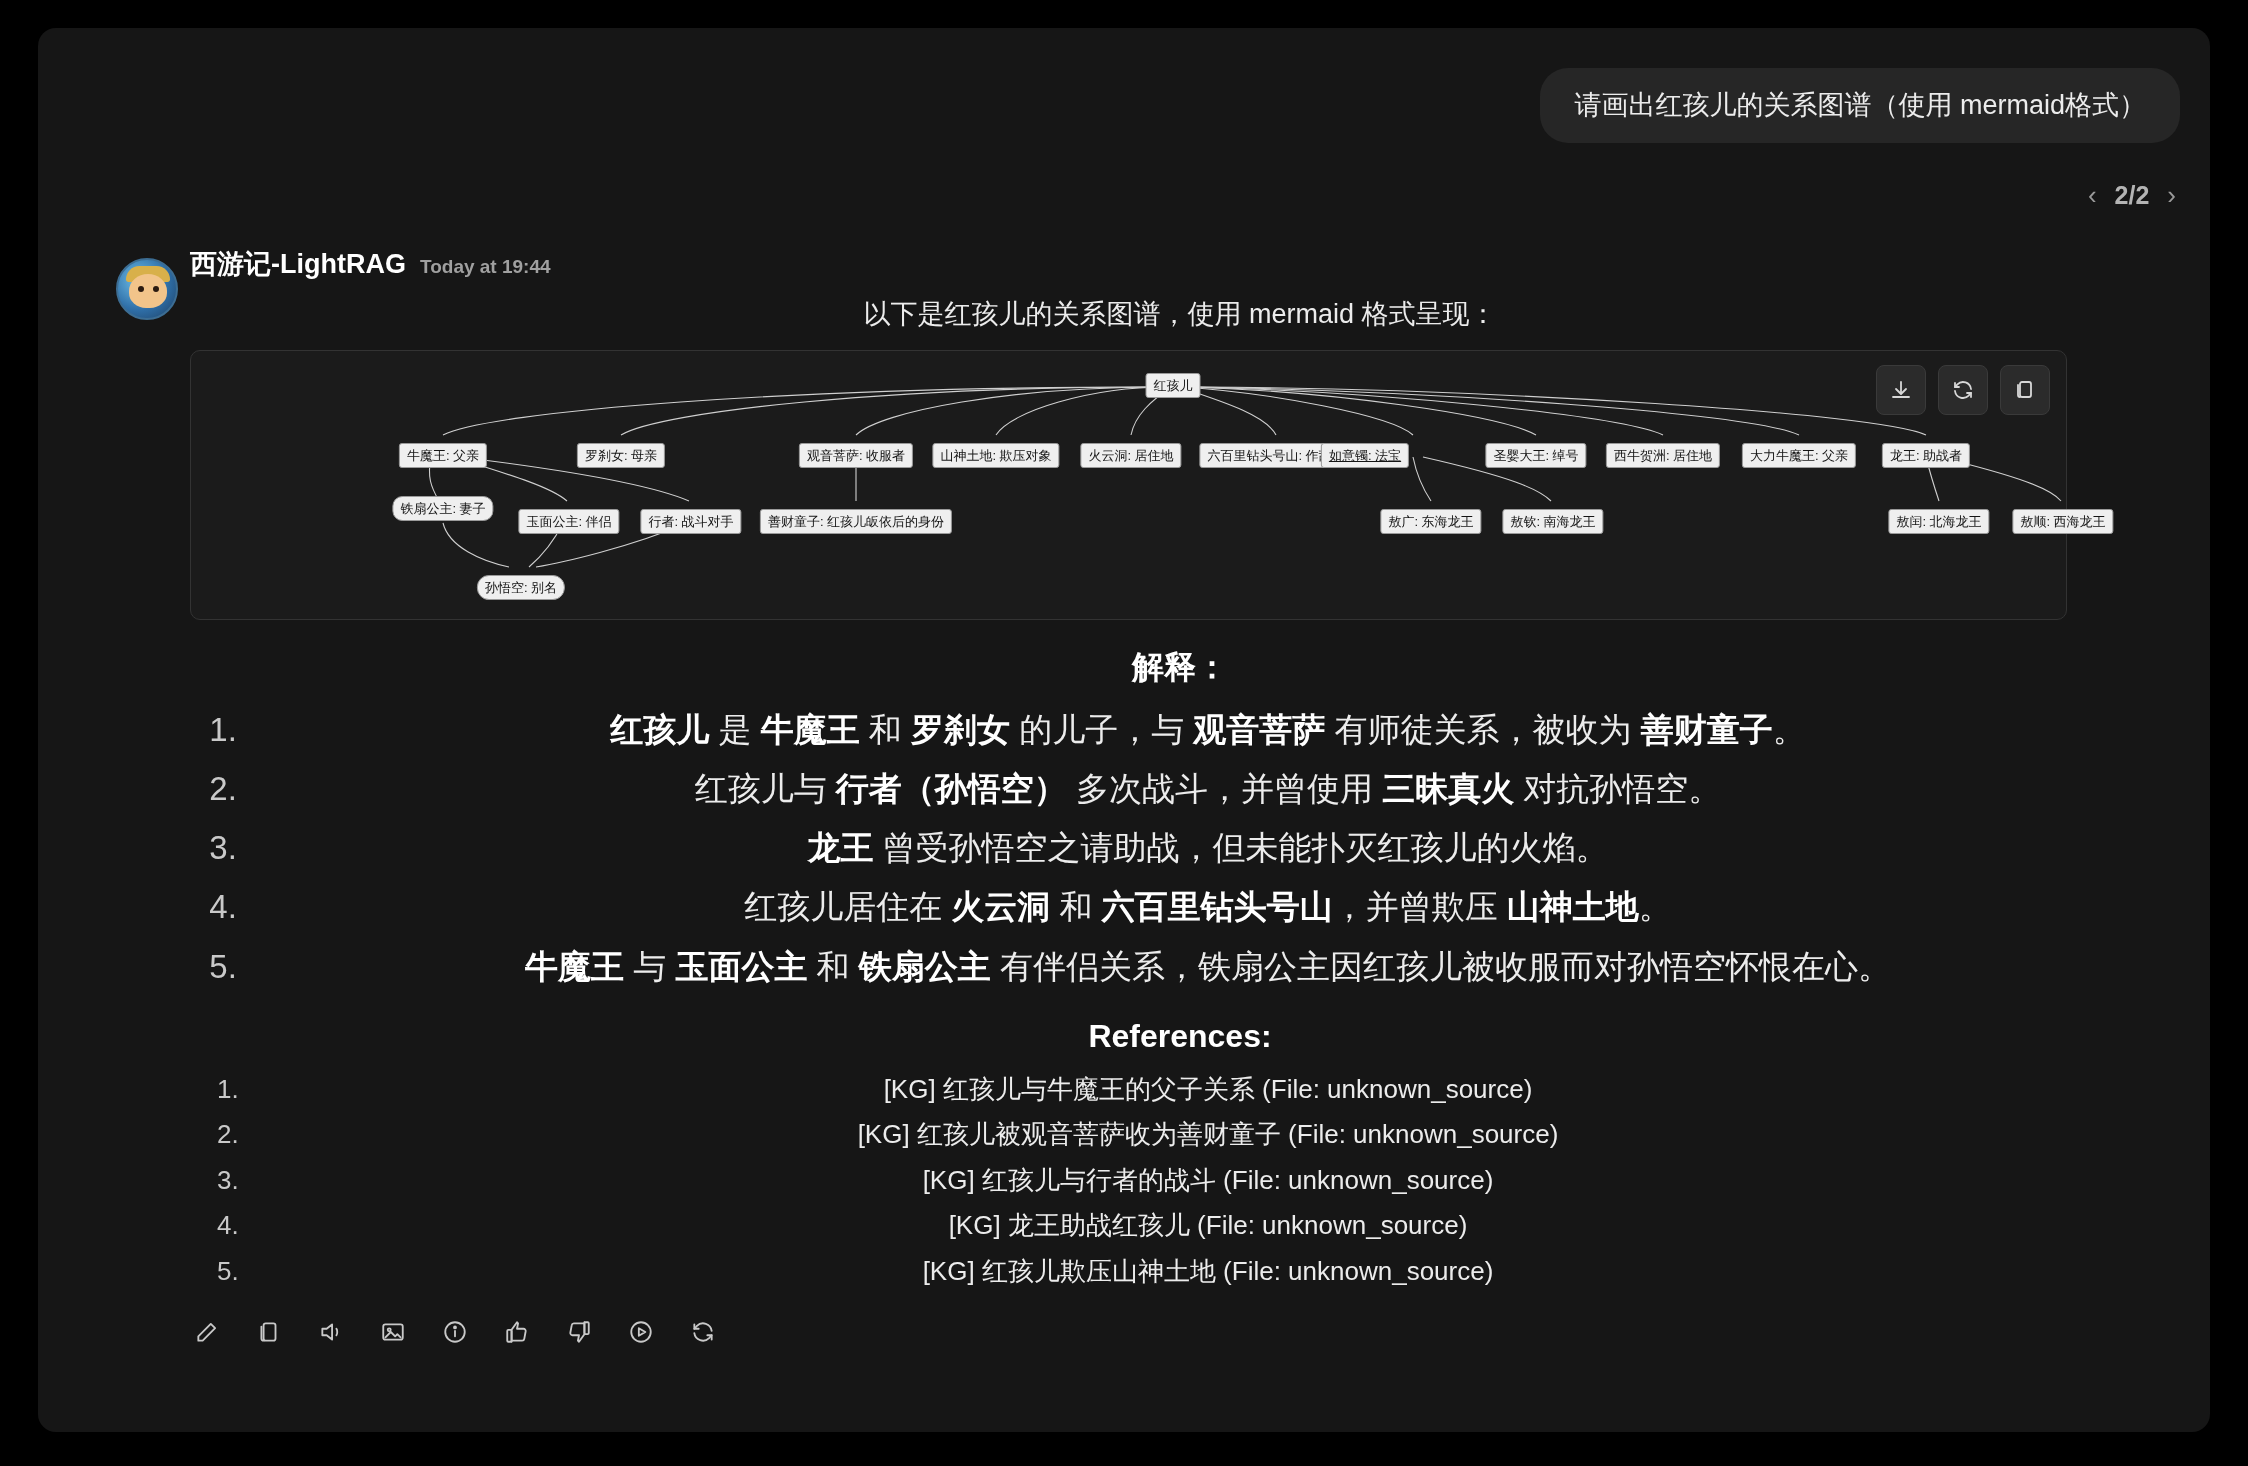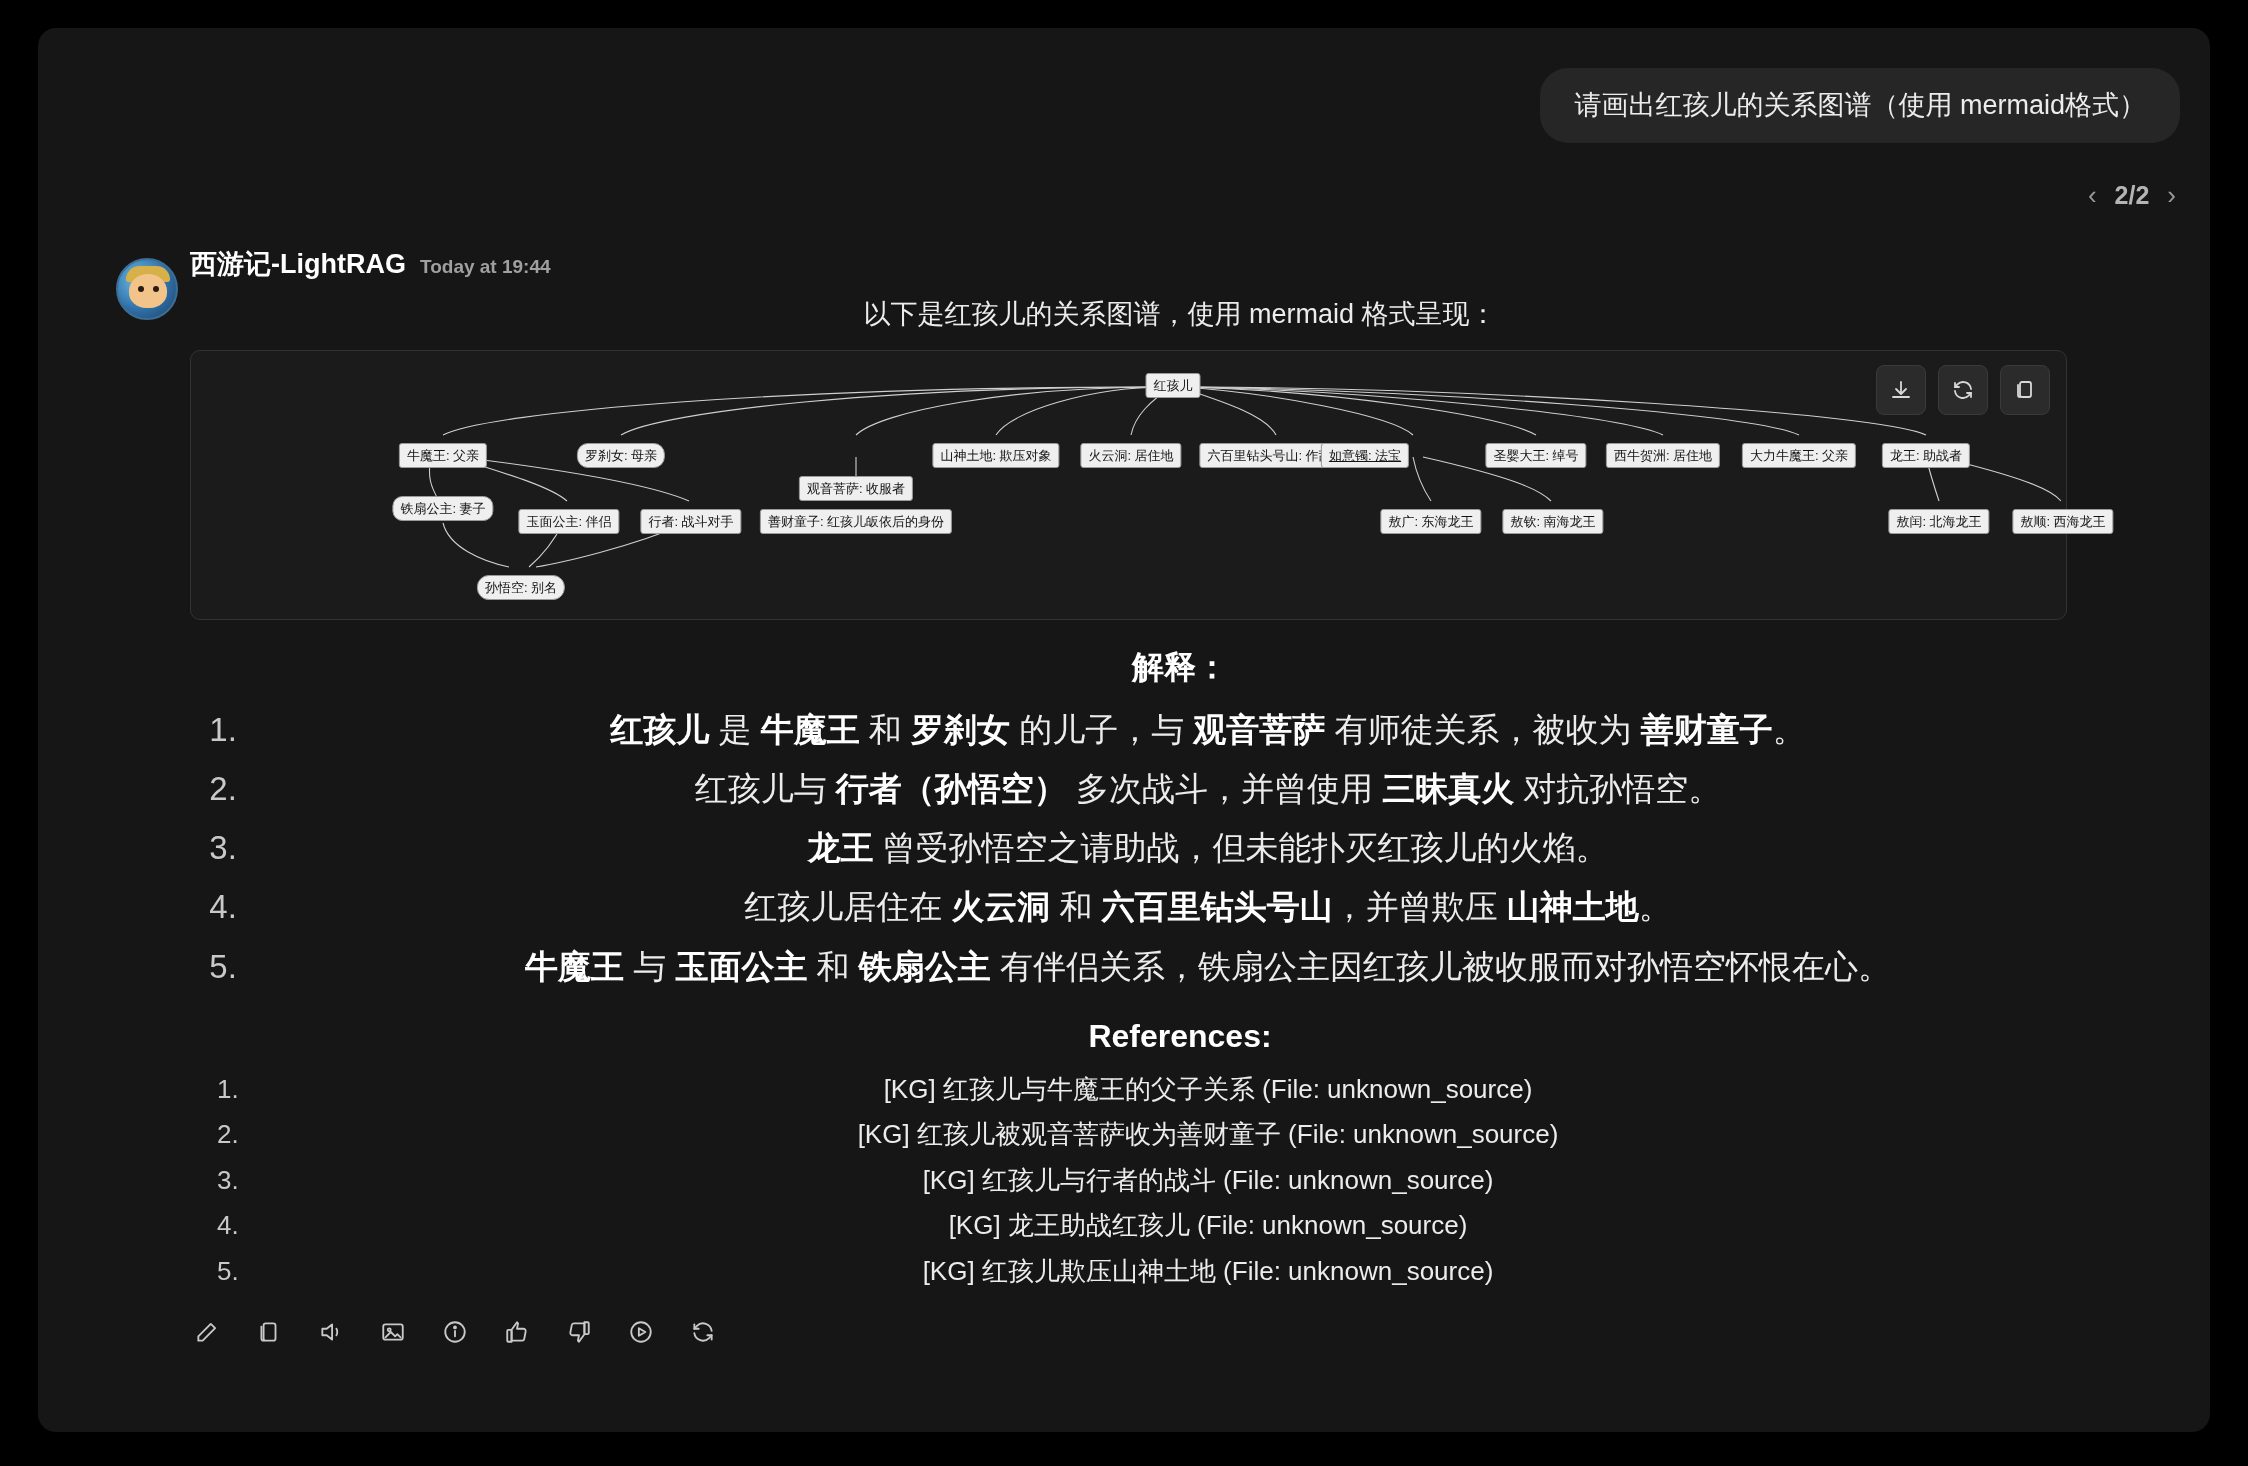--- a/index.html
+++ b/index.html
@@ -306,22 +306,22 @@
 
           <path d="M252 172 C 258 196, 290 210, 318 216"></path>
           <path d="M372 172 C 360 196, 345 210, 338 216"></path>
           <path d="M496 172 C 440 196, 370 212, 345 216"></path>
         </g>
       </svg>
 
       <div class="graph">
         <div class="node" style="left:982px;  top:22px;">红孩儿</div>
         <div class="node" style="left:252px;  top:92px;">牛魔王: 父亲</div>
-        <div class="node" style="left:430px;  top:92px;border-radius:11px;">罗刹女: 母亲</div>
-        <div class="node" style="left:665px;  top:92px;margin-top:33px;">观音菩萨: 收服者</div>
+        <div class="node" style="left:430px;  top:92px;">罗刹女: 母亲</div>
+        <div class="node" style="left:665px;  top:92px;">观音菩萨: 收服者</div>
         <div class="node" style="left:805px;  top:92px;">山神土地: 欺压对象</div>
         <div class="node" style="left:940px;  top:92px;">火云洞: 居住地</div>
         <div class="node" style="left:1085px; top:92px;">六百里钻头号山: 作乱地</div>
         <div class="node" style="left:1174px; top:92px;text-decoration:underline;">如意镯: 法宝</div>
         <div class="node" style="left:1345px; top:92px;">圣婴大王: 绰号</div>
         <div class="node" style="left:1472px; top:92px;">西牛贺洲: 居住地</div>
         <div class="node" style="left:1608px; top:92px;">大力牛魔王: 父亲</div>
         <div class="node" style="left:1735px; top:92px;">龙王: 助战者</div>
         <div class="node" style="left:252px;  top:145px;border-radius:10px;">铁扇公主: 妻子</div>
         <div class="node" style="left:378px;  top:158px;">玉面公主: 伴侣</div>

